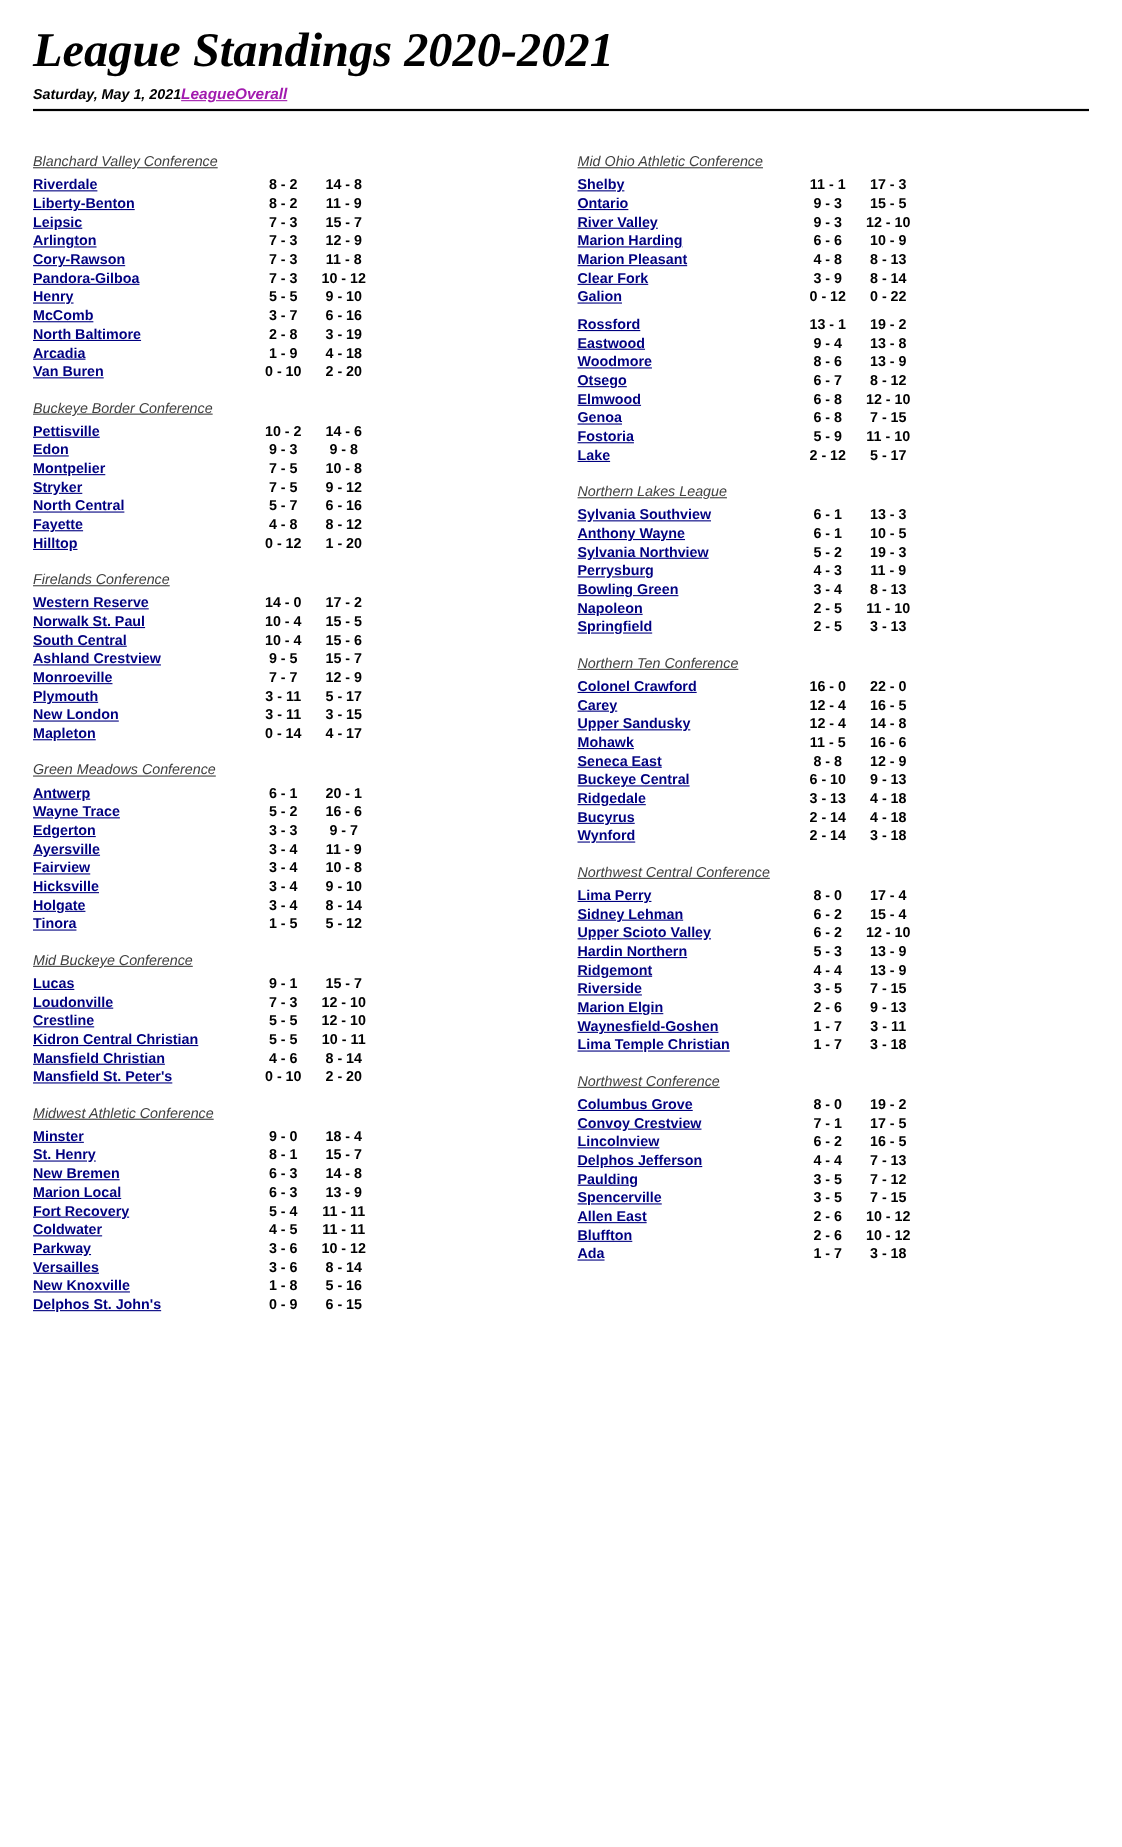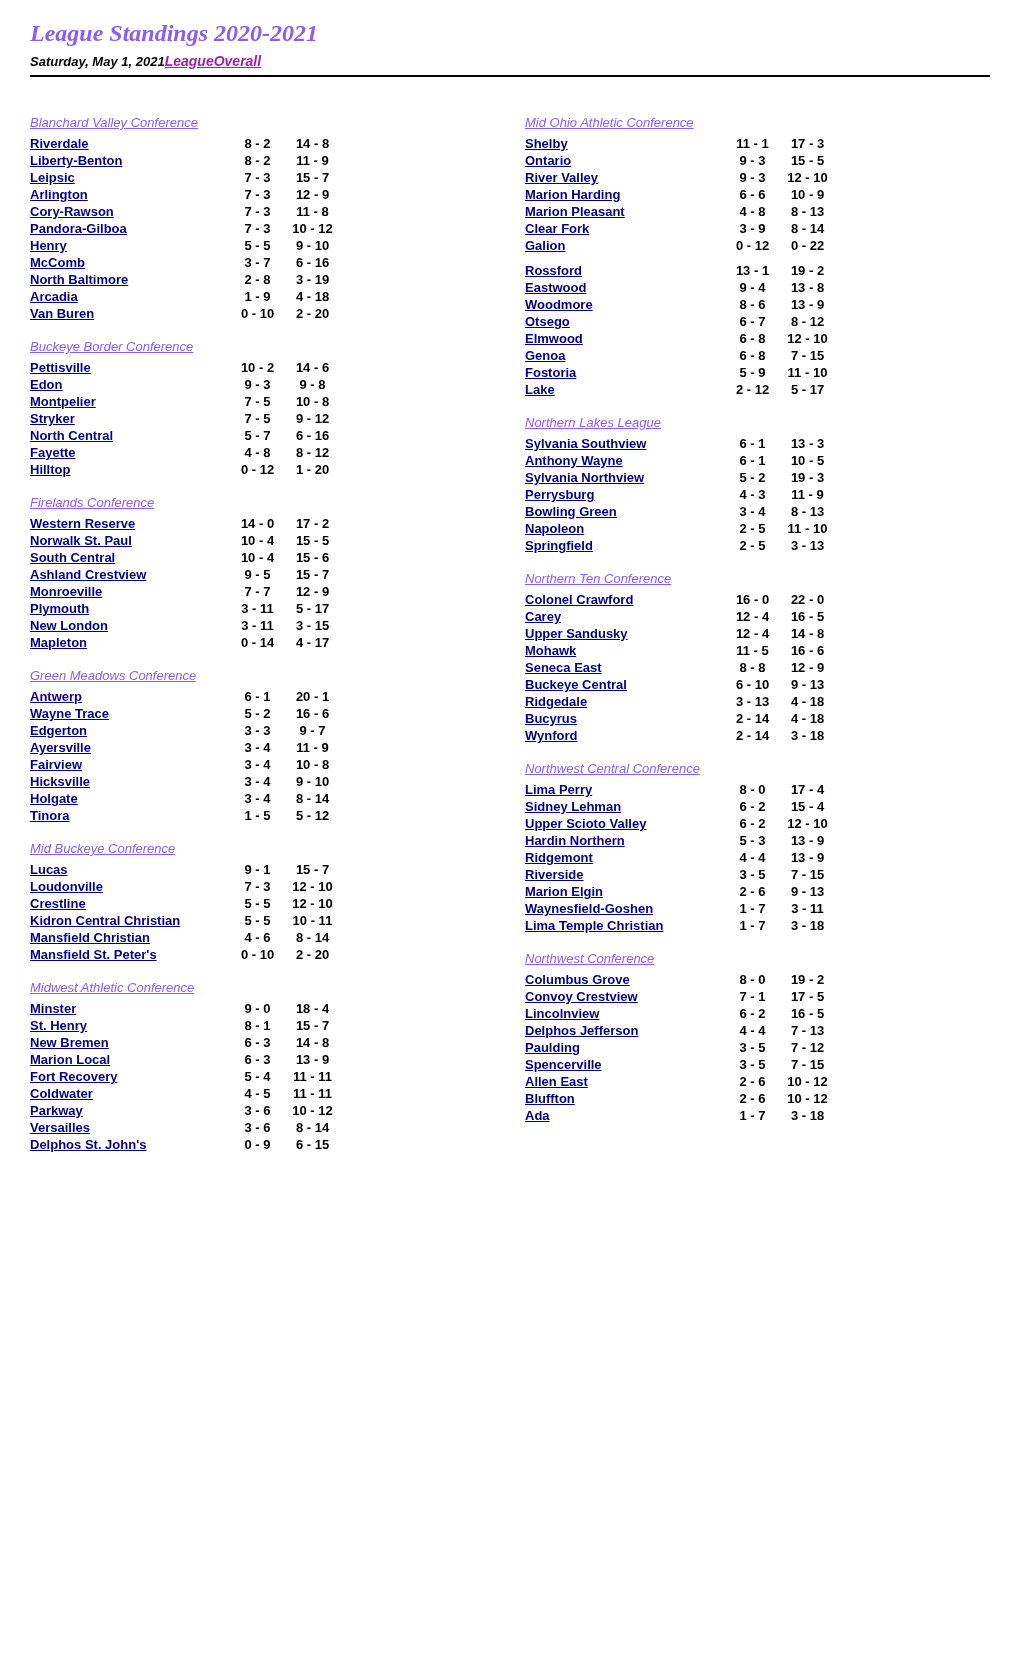--- a/index.html
+++ b/index.html
@@ -7,24 +7,24 @@
       font-family: Arial, sans-serif;
       background: #fff;
       color: #000;
       width: 1020px;
       min-height: 1679px;
       padding: 20px 30px;
     }
     h1 {
       font-family: Georgia, serif;
       font-style: italic;
-      font-size: 24px;
+      font-size: 44px;
       font-weight: bold;
       margin-bottom: 6px;
-      color: #8b5cf6;
+      color: #000000;
     }
     .header-row {
       display: flex;
       align-items: center;
       margin-bottom: 20px;
       border-bottom: 2px solid #000;
       padding-bottom: 6px;
     }
     .header-date {
       font-style: italic;
@@ -44,21 +44,21 @@
       gap: 0;
       width: 100%;
     }
     .col {
       flex: 1;
       padding-right: 20px;
     }
     .col:last-child { padding-right: 0; padding-left: 10px; }
     .conf-title {
       font-style: italic;
-      color: #8b5cf6;
+      color: #404040;
       font-size: 13px;
       margin-top: 18px;
       margin-bottom: 6px;
       text-decoration: underline;
     }
     .team-row {
       display: flex;
       align-items: center;
       margin-bottom: 2px;
       font-size: 13px;
@@ -344,20 +344,25 @@
           <span class="team-name">Parkway</span>
           <span class="score">3 - 6</span>
           <span class="score">10 - 12</span>
         </div>
         <div class="team-row">
           <span class="team-name">Versailles</span>
           <span class="score">3 - 6</span>
           <span class="score">8 - 14</span>
         </div>
         <div class="team-row">
+          <span class="team-name">New Knoxville</span>
+          <span class="score">1 - 8</span>
+          <span class="score">5 - 16</span>
+        </div>
+        <div class="team-row">
           <span class="team-name">Delphos St. John's</span>
           <span class="score">0 - 9</span>
           <span class="score">6 - 15</span>
         </div>
       </div>
     </div>
   <div class="col" id="right-col">
       <div class="conf-block">
         <div class="conf-title">Mid Ohio Athletic Conference</div>
         <div class="team-row">

